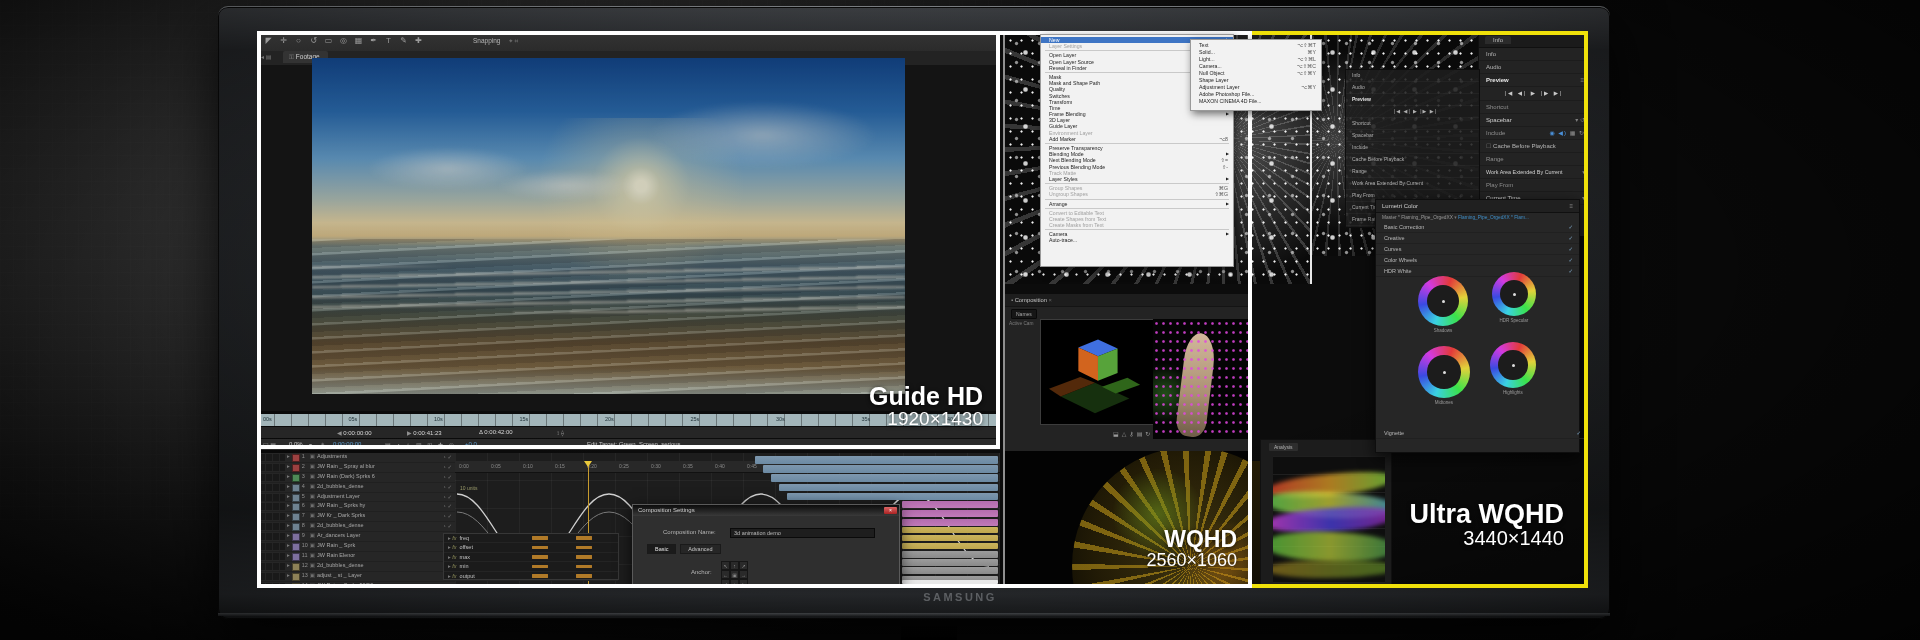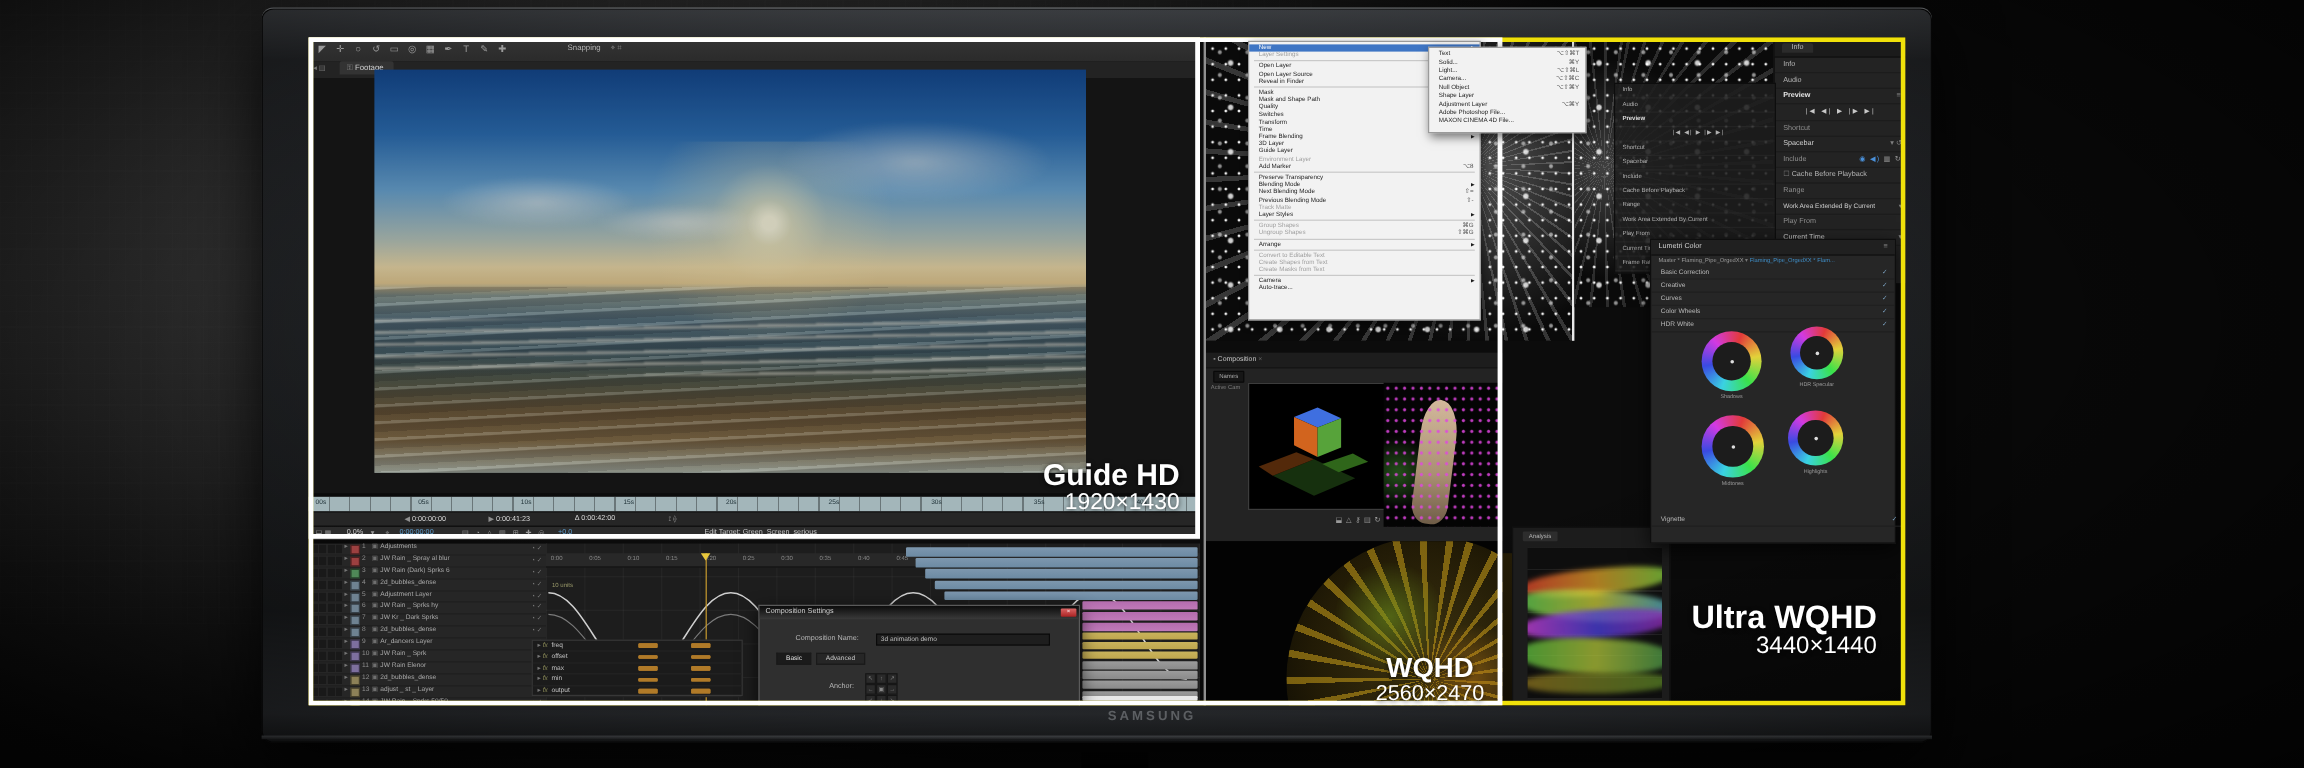--- a/index.html
+++ b/index.html
@@ -482,23 +482,23 @@
     </div>
 
     <div class="abs box-yellow"></div>
     <div class="abs box-wqhd"></div>
     <div class="abs box-fullhd"></div>
 
     <div class="abs res-label" style="right:605px;top:352px;">
       <div class="res-title" style="font-size:25px;">Guide HD</div>
       <div style="font-size:19px;">1920×1430</div>
     </div>
-    <div class="abs res-label" style="right:351px;top:513px;text-align:center;">
+    <div class="abs res-label" style="right:351px;top:496px;">
       <div class="res-title" style="font-size:23px;">WQHD</div>
-      <div style="font-size:18px;">2560×2470</div>
+      <div style="font-size:18px;">2560×1060</div>
     </div>
     <div class="abs res-label" style="right:24px;top:469px;">
       <div class="res-title" style="font-size:27px;">Ultra WQHD</div>
       <div style="font-size:20px;">3440×1440</div>
     </div>
   </div>
 
   <div class="abs bezel-bottom-line"></div>
 </div>
 <div class="abs logo">SAMSUNG</div>

